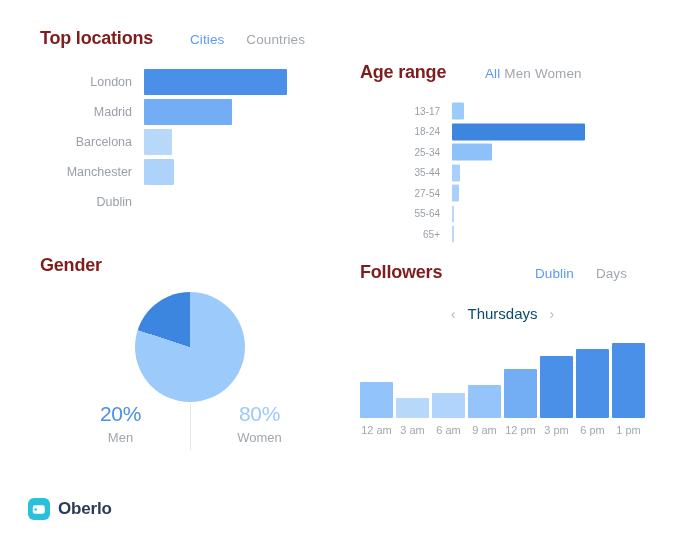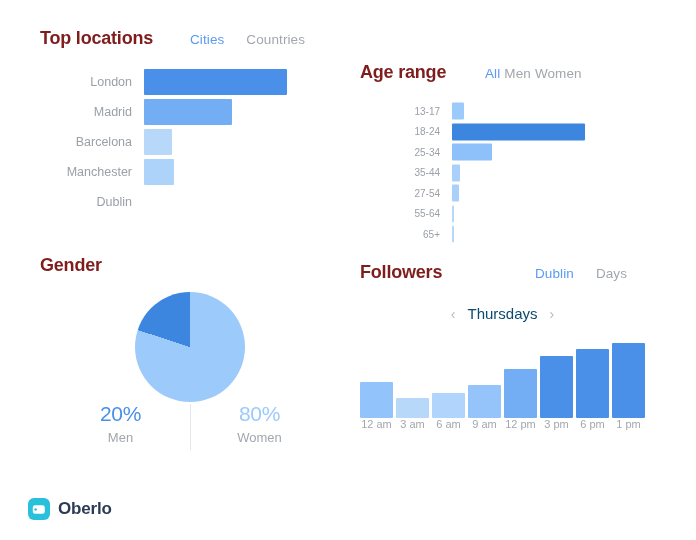--- a/index.html
+++ b/index.html
@@ -164,20 +164,21 @@
     display: flex;
     align-items: flex-end;
     height: 100%;
   }
   .vbar {
     width: 100%;
     border-radius: 1px;
   }
   .vlabels {
     width: 285px;
+    margin-top: 6px;
     display: flex;
     gap: 3px;
   }
   .vlabel {
     flex: 1 1 0;
     text-align: center;
     font-size: 11px;
     color: #a2a7ae;
     white-space: nowrap;
   }

